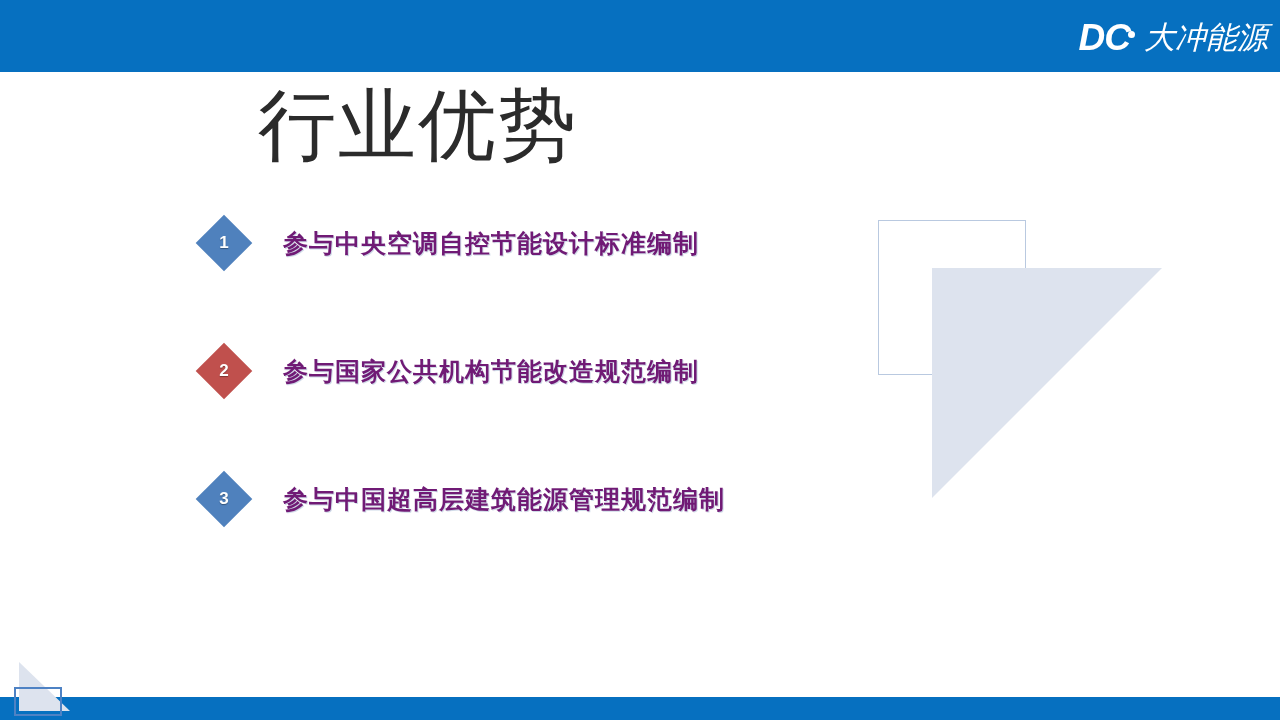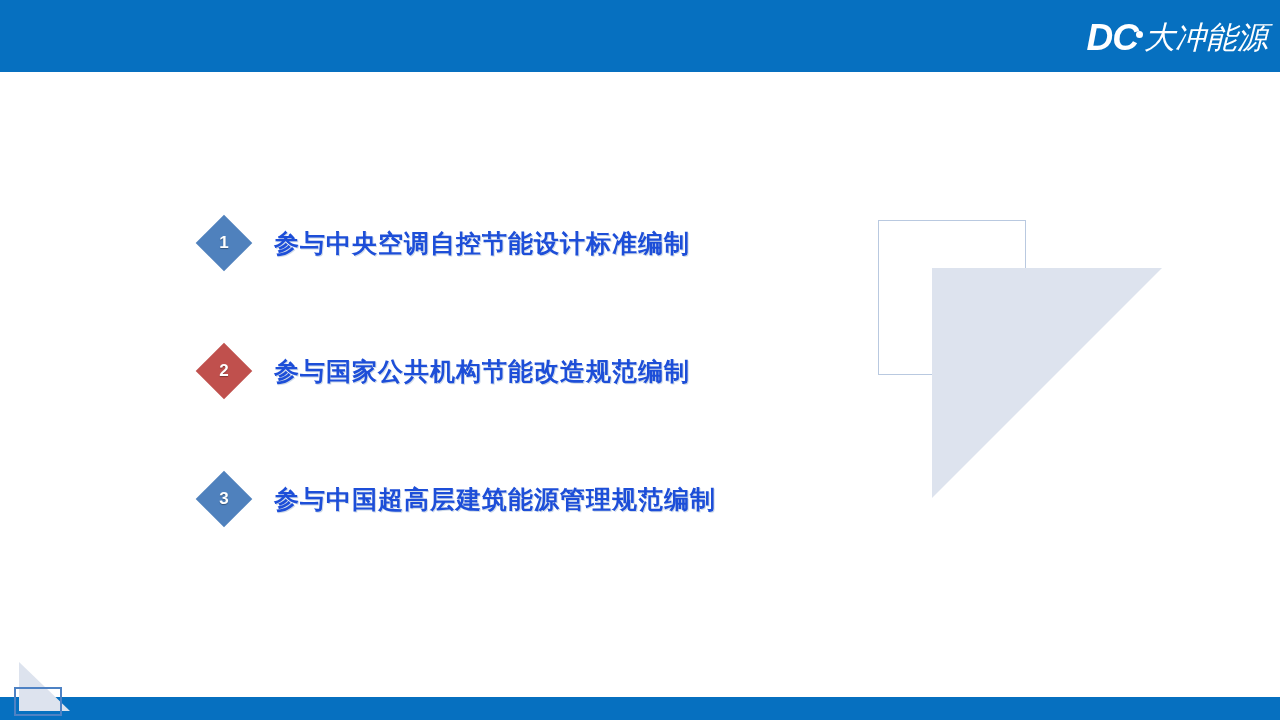--- a/index.html
+++ b/index.html
@@ -27,20 +27,21 @@
     height: 72px;
     background: #0670c0;
   }
   .logo {
     position: absolute;
     right: 12px;
     top: 14px;
     height: 46px;
     display: flex;
     align-items: center;
+    gap: 8px;
     color: #ffffff;
   }
   .logo-dc {
     font-family: "Liberation Sans", "DejaVu Sans", sans-serif;
     font-weight: bold;
     font-style: italic;
     font-size: 37px;
     letter-spacing: -1px;
     line-height: 1;
     color: #ffffff;
@@ -126,25 +127,25 @@
     display: flex;
     align-items: center;
     justify-content: center;
     color: #ffffff;
     font-family: "Liberation Sans", "DejaVu Sans", sans-serif;
     font-size: 17px;
     font-weight: bold;
     text-shadow: 0 1px 1px rgba(0,0,0,0.35);
   }
   .bullet-text {
-    margin-left: 22px;
+    margin-left: 31px;
     font-family: "DejaVu Sans", "Liberation Sans", sans-serif;
     font-size: 25px;
     font-weight: bold;
-    color: #1d4ed8;
+    color: #701a75;
     letter-spacing: 1px;
     white-space: nowrap;
     text-shadow: 1px 1px 0 rgba(150,175,205,0.45);
   }
 
   
   .deco-square {
     position: absolute;
     left: 878px;
     top: 220px;
@@ -182,20 +183,21 @@
 
 <div id="slide">
 
   <div class="top-bar">
     <div class="logo">
       <span class="logo-dc"><span>DC</span><span class="dot"></span></span>
       <span class="logo-cn">大冲能源</span>
     </div>
   </div>
 
+  <div class="title">行业优势</div>
 
   <div class="bullets">
 
     <div class="bullet-row">
       <div class="diamond">
         <div class="shape" style="background:#4f81bd;"></div>
         <div class="num">1</div>
       </div>
       <div class="bullet-text">参与中央空调自控节能设计标准编制</div>
     </div>

